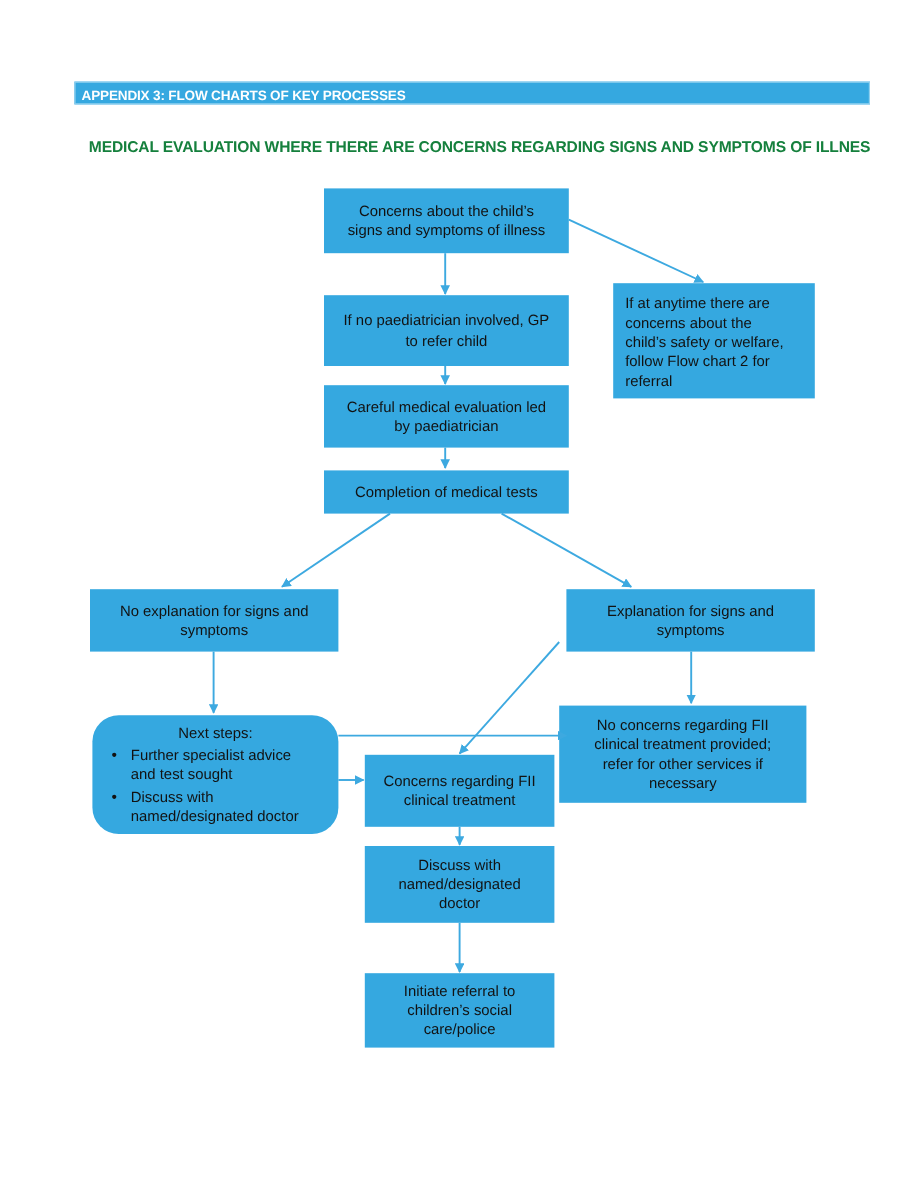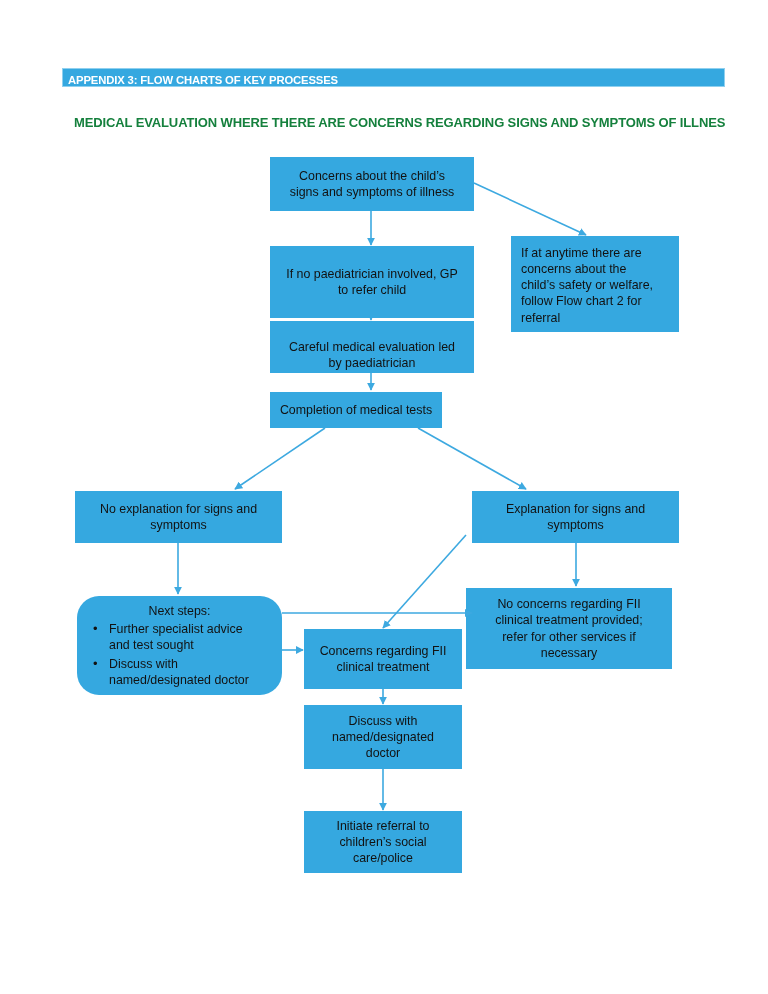--- a/index.html
+++ b/index.html
@@ -184,31 +184,31 @@
   </div>
 
   <div class="node left-align" style="left:511px; top:236px; width:168px; height:96px;text-align:right;">
     <span class="line">If at anytime there are</span>
     <span class="line">concerns about the</span>
     <span class="line">child’s safety or welfare,</span>
     <span class="line">follow Flow chart 2 for</span>
     <span class="line">referral</span>
   </div>
 
-  <div class="node" style="left:270px; top:246px; width:204px; height:72px;">
+  <div class="node" style="left:270px; top:246px; width:204px; height:59px;">
     <span class="line">If no paediatrician involved, GP</span>
     <span class="line">to refer child</span>
   </div>
 
-  <div class="node" style="left:270px; top:321px; width:204px; height:52px;justify-content:flex-end;">
+  <div class="node" style="left:270px; top:321px; width:204px; height:52px;">
     <span class="line">Careful medical evaluation led</span>
     <span class="line">by paediatrician</span>
   </div>
 
-  <div class="node" style="left:270px; top:392px; width:172px; height:36px;">
+  <div class="node" style="left:270px; top:392px; width:204px; height:36px;">
     <span class="line">Completion of medical tests</span>
   </div>
 
   <div class="node" style="left:75px; top:491px; width:207px; height:52px;">
     <span class="line">No explanation for signs and</span>
     <span class="line">symptoms</span>
   </div>
 
   <div class="node" style="left:472px; top:491px; width:207px; height:52px;">
     <span class="line">Explanation for signs and</span>

